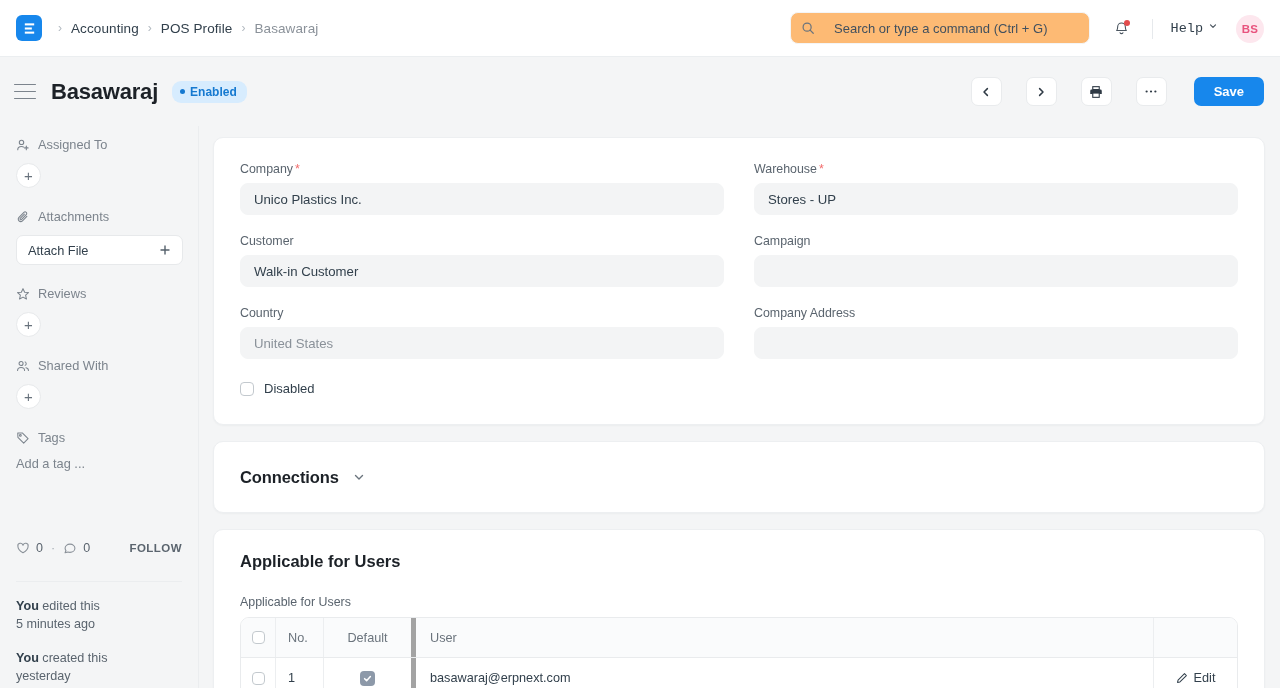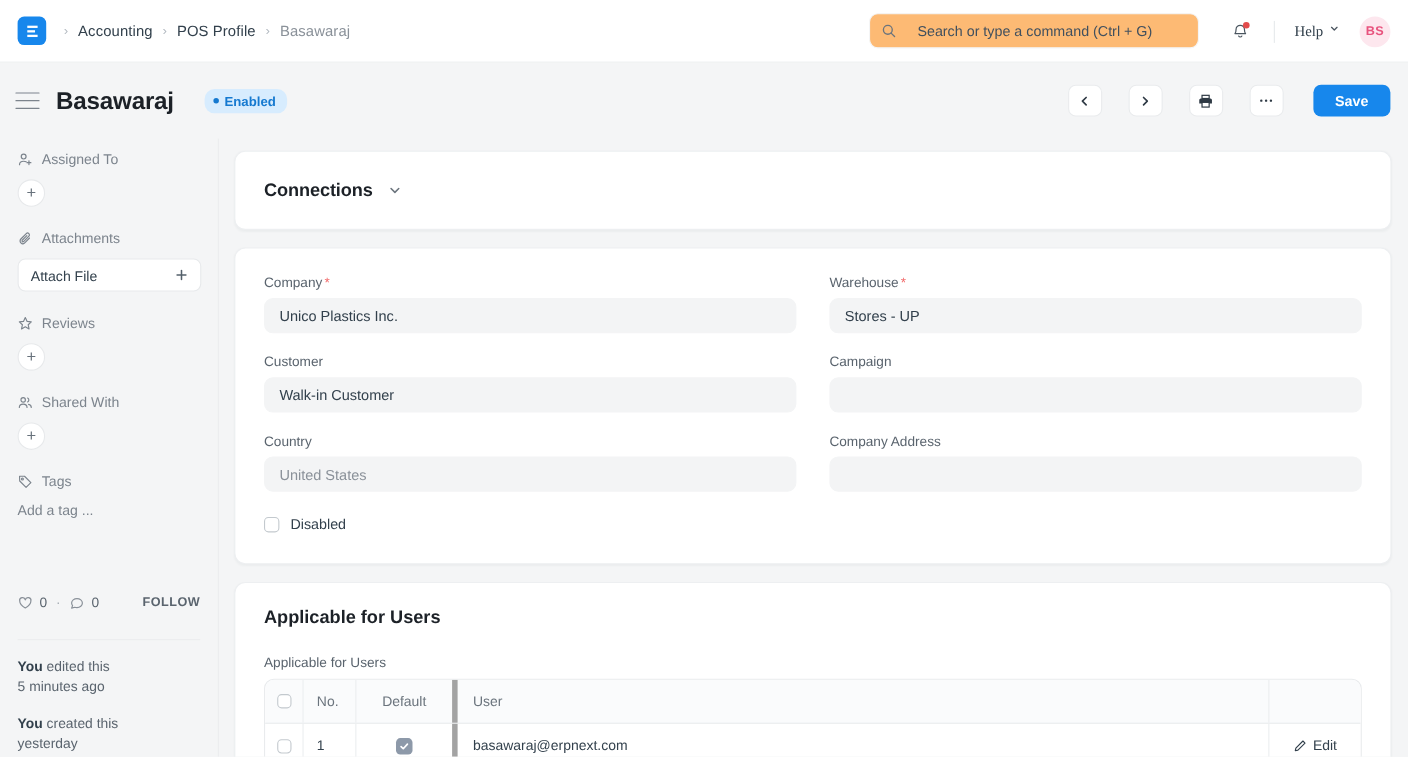--- a/index.html
+++ b/index.html
@@ -59,21 +59,21 @@
     position: relative; background: transparent; border: none; cursor: pointer;
   }
   .bell-dot {
     position: absolute; top: 7px; right: 8px;
     width: 6px; height: 6px; border-radius: 50%; background: #e24c4c;
   }
   .nav-divider { width: 1px; height: 20px; background: #e6e9ec; margin: 0 14px; }
   .help-btn {
     display: flex; gap: 5px;
     font-size: 13.5px; color: #32404c; background: none; border: none;
-    font-family: Liberation Serif, serif; cursor: pointer; padding: 4px 4px;
+    font-family: Liberation Mono, monospace; cursor: pointer; padding: 4px 4px;
   }
   .avatar {
     width: 28px; height: 28px; border-radius: 50%;
     background: #fde7ee; color: #e8537e;
     font-size: 11.5px; font-weight: bold;
     display: flex; align-items: center; justify-content: center;
     margin-left: 14px; letter-spacing: .3px;
   }
 
   
@@ -85,21 +85,21 @@
   .hamburger { width: 22px; height: 16px; display: flex; flex-direction: column; justify-content: space-between; cursor: pointer; }
   .hamburger span { display: block; height: 1.8px; background: #7c848d; border-radius: 2px; }
   .hamburger span:nth-child(1) { width: 22px; }
   .hamburger span:nth-child(2) { width: 22px; }
   .hamburger span:nth-child(3) { width: 22px; }
   .doc-title {
     font-size: 22px; font-weight: bold; color: #1c2127;
     margin-left: 15px; letter-spacing: -.2px;
   }
   .status-badge {
-    margin-left: 28px; background: #d7ecfe; color: #1579d0;
+    margin-left: 14px; background: #d7ecfe; color: #1579d0;
     border-radius: 9px; padding: 4px 10px 4px 8px;
     font-size: 12px; font-weight: 600;
     display: inline-flex; align-items: center; gap: 5px;
   }
   .status-dot { width: 5px; height: 5px; border-radius: 50%; background: #1579d0; }
 
   .head-actions {
     position: absolute; right: 16px; top: 0; height: 69px;
     display: flex; align-items: center; gap: 24px;
   }
@@ -426,67 +426,67 @@
         </div>
         <div class="activity-item">
           <b>You</b><span> created this</span><br>
           <span>yesterday</span>
         </div>
       </div>
     </div>
 
     <div class="main">
 
+      <div class="card card-form">
+        <div class="grid2">
+
+          <div class="field">
+            <label class="field-label"><span>Company</span><span class="req">*</span></label>
+            <div class="field-input">Unico Plastics Inc.</div>
+          </div>
+
+          <div class="field">
+            <label class="field-label"><span>Warehouse</span><span class="req">*</span></label>
+            <div class="field-input">Stores - UP</div>
+          </div>
+
+          <div class="field">
+            <label class="field-label">Customer</label>
+            <div class="field-input">Walk-in Customer</div>
+          </div>
+
+          <div class="field">
+            <label class="field-label">Campaign</label>
+            <div class="field-input"></div>
+          </div>
+
+          <div class="field">
+            <label class="field-label">Country</label>
+            <div class="field-input placeholder">United States</div>
+          </div>
+
+          <div class="field">
+            <label class="field-label">Company Address</label>
+            <div class="field-input"></div>
+          </div>
+        </div>
+
+        <div class="checkbox-row">
+          <span class="cb"></span>
+          <span class="cb-label">Disabled</span>
+        </div>
+      </div>
+
       <div class="card card-connections">
         <span class="card-title">Connections</span>
         <span class="chev">
           <svg width="14" height="14" viewBox="0 0 14 14" fill="none" stroke="#6b747d" stroke-width="1.4" stroke-linecap="round" stroke-linejoin="round">
               <polyline points="3.5,5.4 7,8.9 10.5,5.4"></polyline>
             </svg>
         </span>
-      </div>
-
-      <div class="card card-form">
-        <div class="grid2">
-
-          <div class="field">
-            <label class="field-label"><span>Company</span><span class="req">*</span></label>
-            <div class="field-input">Unico Plastics Inc.</div>
-          </div>
-
-          <div class="field">
-            <label class="field-label"><span>Warehouse</span><span class="req">*</span></label>
-            <div class="field-input">Stores - UP</div>
-          </div>
-
-          <div class="field">
-            <label class="field-label">Customer</label>
-            <div class="field-input">Walk-in Customer</div>
-          </div>
-
-          <div class="field">
-            <label class="field-label">Campaign</label>
-            <div class="field-input"></div>
-          </div>
-
-          <div class="field">
-            <label class="field-label">Country</label>
-            <div class="field-input placeholder">United States</div>
-          </div>
-
-          <div class="field">
-            <label class="field-label">Company Address</label>
-            <div class="field-input"></div>
-          </div>
-        </div>
-
-        <div class="checkbox-row">
-          <span class="cb"></span>
-          <span class="cb-label">Disabled</span>
-        </div>
       </div>
 
       <div class="card card-users">
         <div class="section-title">Applicable for Users</div>
         <div class="table-label">Applicable for Users</div>
 
         <div class="grid-table">
           <div class="grid-row grid-head">
             <div class="gc gc-check">
                 <span class="cb-sm"></span>

